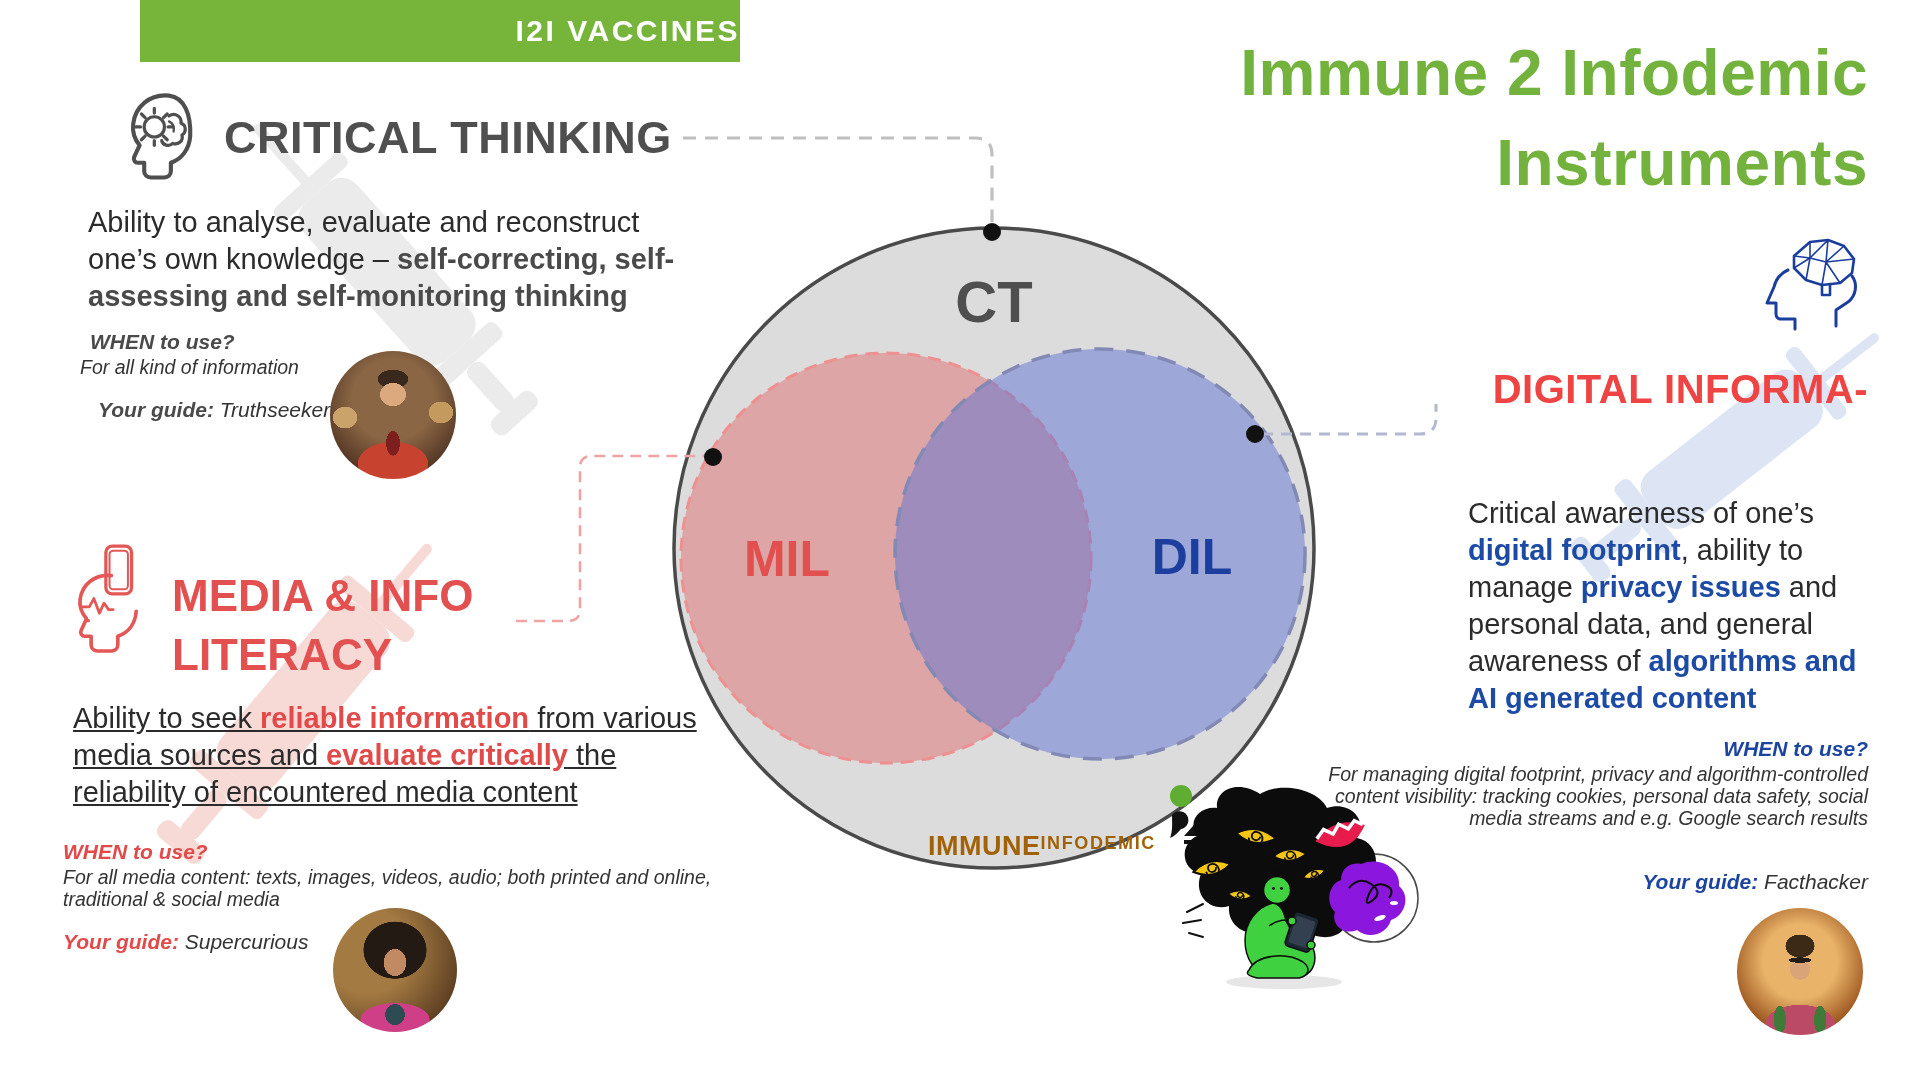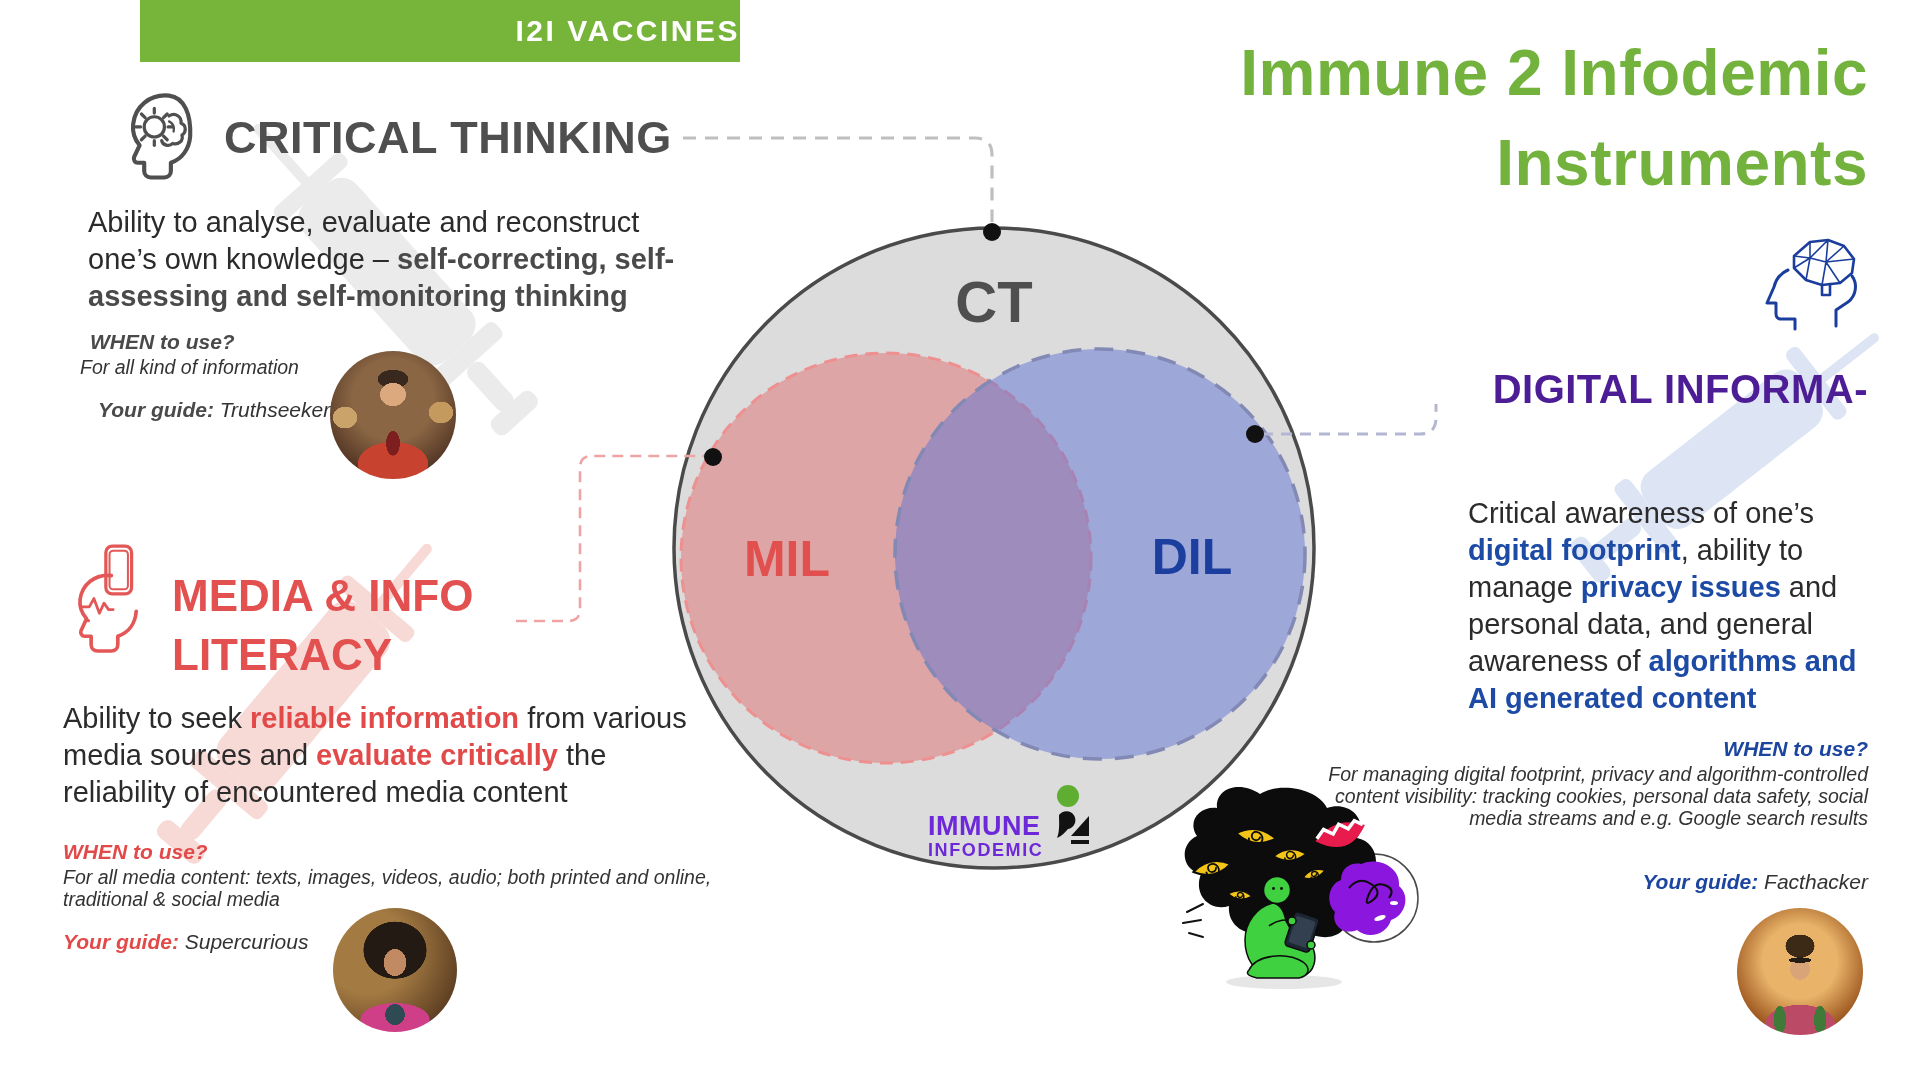--- a/index.html
+++ b/index.html
@@ -9,27 +9,27 @@
   
   .banner{left:140px;top:0;width:600px;height:62px;background:#76b43a;
           display:flex;align-items:center;justify-content:flex-end;}
   .banner span{color:#fff;font-weight:bold;font-size:30px;letter-spacing:2.5px;}
   
   .main-title{right:52px;top:28px;text-align:right;color:#72b23d;
               font-weight:bold;font-size:64px;line-height:90px;letter-spacing:.5px;}
   
   .ct-heading{left:224px;top:112px;font-size:45px;font-weight:bold;color:#4f4f4f;letter-spacing:.5px;}
   .mil-heading{left:172px;top:566px;font-size:44px;font-weight:bold;color:#e35050;line-height:59px;}
-  .dil-heading{right:52px;top:362px;font-size:40px;font-weight:bold;color:#4c1d95;
+  .dil-heading{right:52px;top:362px;font-size:40px;font-weight:bold;color:#ef4444;
                text-align:right;line-height:54px;letter-spacing:.5px;}
   
   .para{font-size:29px;line-height:37px;color:#2b2b2b;}
   .ct-para{left:88px;top:204px;width:600px;}
   .ct-para b{color:#4a4a4a;}
-  .mil-para{left:63px;top:700px;width:645px;}
+  .mil-para{left:73px;top:700px;width:645px;text-decoration:underline;}
   .mil-para b{color:#e24a4a;}
   .dil-para{right:52px;top:495px;width:400px;text-align:left;}
   .dil-para b{color:#1c4aa5;}
   
   .when-label{font-size:21px;font-weight:bold;font-style:italic;color:#4a4a4a;}
   .when-label.red{color:#e24a4a;} .when-label.blue{color:#1c45a0;}
   .when-text{font-size:19.5px;font-style:italic;color:#333;line-height:22px;}
   .guide{font-size:21px;font-style:italic;color:#333;}
   .guide b{font-style:italic;color:#4a4a4a;}
   .guide.red b{color:#e24a4a;} .guide.blue b{color:#1c45a0;}
@@ -56,21 +56,21 @@
     background:
      radial-gradient(ellipse 15% 3.5% at 50% 41%,#241d16 0 60%,transparent 61%),
      radial-gradient(ellipse 13% 14% at 50% 48%,#d9a478 0 60%,transparent 61%),
      radial-gradient(ellipse 19% 15% at 50% 30%,#3c2a16 0 60%,transparent 61%),
      radial-gradient(ellipse 8% 18% at 34% 88%,#3f7a38 0 60%,transparent 61%),
      radial-gradient(ellipse 8% 18% at 66% 88%,#3f7a38 0 60%,transparent 61%),
      radial-gradient(ellipse 46% 26% at 50% 92%,#bb4a66 0 60%,transparent 61%),
      radial-gradient(circle at 50% 42%,#e9b46a 0 38%,#a05a22 72%,#6a3a16);}
   
   .logo{left:928px;top:784px;display:flex;align-items:flex-end;gap:6px;}
-  .logo-text{display:flex;flex-direction:column;align-items:flex-start;color:#6d28d9;}
+  .logo-text{display:flex;flex-direction:row;align-items:flex-start;color:#a16207;}
   .logo-l1{font-size:27px;font-weight:bold;letter-spacing:.5px;line-height:27px;}
   .logo-l2{font-size:18px;font-weight:bold;letter-spacing:1.6px;line-height:20px;}
   svg text{font-family:"Liberation Sans",sans-serif;}
 </style>
 </head>
 <body>
 
 <svg class="abs" style="left:0;top:0;" width="1920" height="1080" viewBox="0 0 1920 1080">
 
   <defs>

